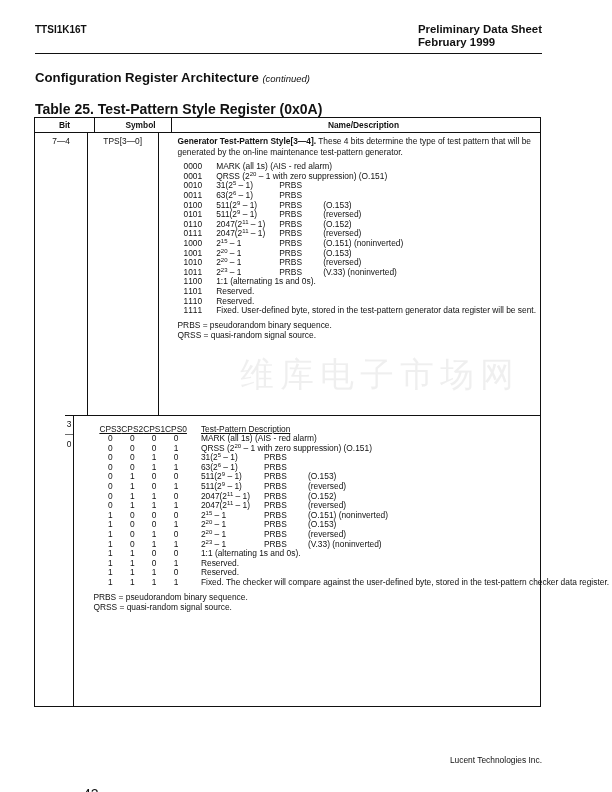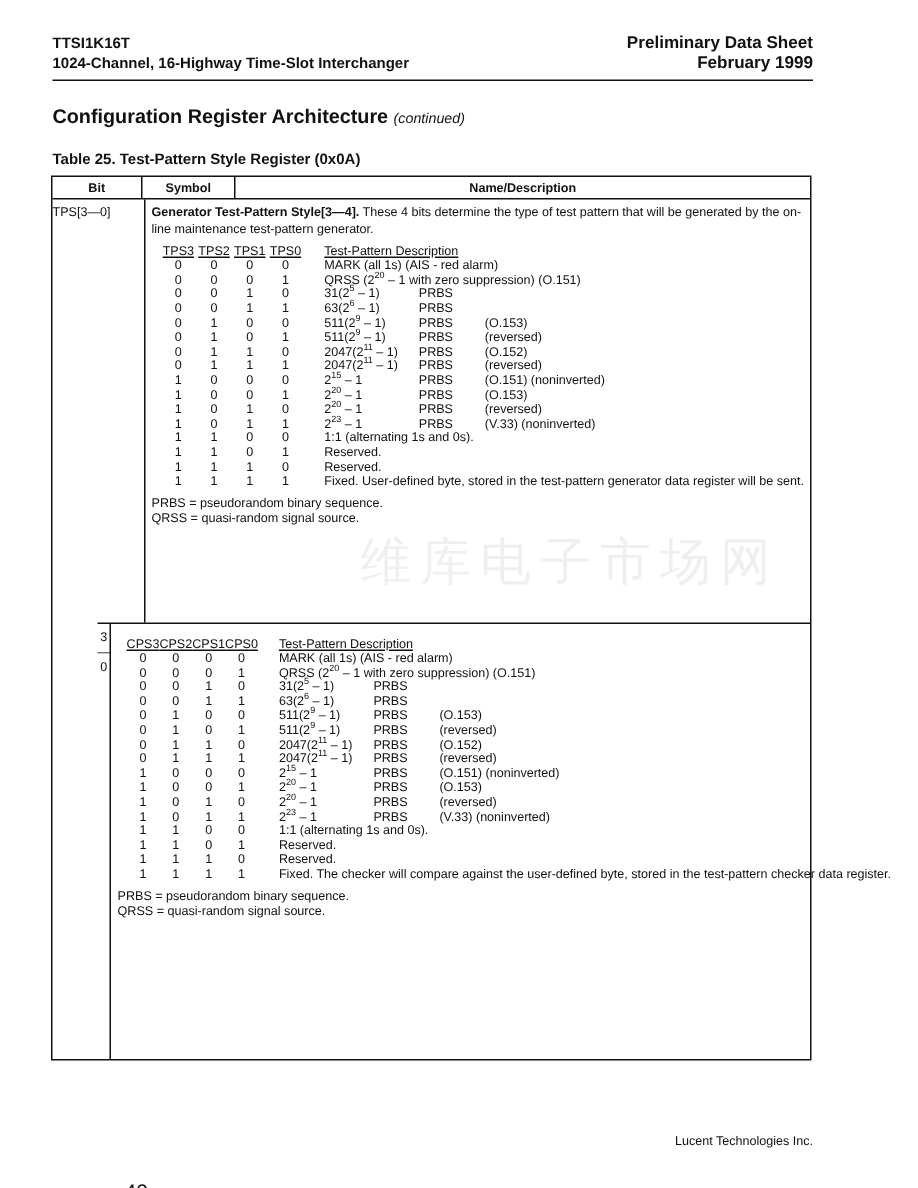--- a/index.html
+++ b/index.html
@@ -1,26 +1,26 @@
 <!DOCTYPE html>
 <html><head>
 <meta charset="utf-8">
 <style>
   html, body { margin:0; padding:0; background:#fff; }
   body { width:612px; height:792px; position:relative; overflow:hidden;
          font-family:"Liberation Sans", sans-serif; color:#111; }
   .hdr-left { position:absolute; left:35px; top:23px; font-weight:bold; font-size:10px; line-height:13px; }
-  .hdr-right { position:absolute; right:70px; top:23px; font-weight:bold; font-size:11.4px; line-height:13px; text-align:right; }
+  .hdr-right { position:absolute; right:70px; top:23px; font-weight:bold; font-size:11.4px; line-height:13px; text-align:left; }
   .hdr-rule { position:absolute; left:35px; top:53px; width:507px; height:0; border-top:1.3px solid #111; }
   .sec-title { position:absolute; left:35px; top:70px; font-weight:bold; font-size:13.2px; }
   .sec-title .cont { font-weight:normal; font-size:9.5px;font-style:italic; }
-  .tbl-title { position:absolute; left:35px; top:101px; font-weight:bold; font-size:10px; }
+  .tbl-title { position:absolute; left:35px; top:101px; font-weight:bold; font-size:14px; }
 
   .tbl { position:absolute; left:34px; top:117px; width:507px; border:1px solid #111; box-sizing:border-box; }
-  .row { display:flex; border-top:1px solid #111; }
+  .row { display:flex; border-top:1px solid #111;gap:15px; }
   .row.head { border-top:none; height:14px; }
   .c-bit { width:60px; border-right:1px solid #111; text-align:center; font-size:8.4px; box-sizing:border-box; }
   .c-sym { width:62px; border-right:1px solid #111; font-size:8.4px; box-sizing:border-box; }
   .c-desc { flex:1; font-size:8.4px; padding:3px 4px 3px 4px; box-sizing:border-box; }
   .row.head .c-bit, .row.head .c-sym, .row.head .c-desc { font-weight:bold; text-align:center; padding:2px 0 0 0; }
   .c-bit, .c-sym { padding-top:3px; }
   .row1 { height:282px; }
   .row2 { height:290px;margin-left:30px; }
   .lead { line-height:10.6px; }
   .lead b { font-weight:bold; }
@@ -40,21 +40,20 @@
   .watermark { position:absolute; left:240px; top:352px; font-size:34px; color:#000; opacity:0.06; letter-spacing:6px; font-family:"DejaVu Serif", serif; pointer-events:none; }
 
   .foot-left { position:absolute; left:35px; top:786px; font-size:14px;margin-left:48px; }
   .foot-right { position:absolute; right:70px; top:755px; font-size:8.4px; }
 </style>
 </head>
 <body>
 
 <div class="hdr-left">
   <div>TTSI1K16T</div>
-  <div>1024-Channel, 16-Highway Time-Slot Interchanger</div>
 </div>
 <div class="hdr-right">
   <div>Preliminary Data Sheet</div>
   <div>February 1999</div>
 </div>
 <div class="hdr-rule"></div>
 
 <div class="sec-title">
   <span>Configuration Register Architecture</span>
   <span class="cont">(continued)</span>
@@ -63,32 +62,26 @@
 <div class="tbl-title">Table 25. Test-Pattern Style Register (0x0A)</div>
 
 <div class="tbl">
   <div class="row head">
     <div class="c-bit">Bit</div>
     <div class="c-sym">Symbol</div>
     <div class="c-desc">Name/Description</div>
   </div>
 
   <div class="row row1">
+    <div class="c-bit">7—4</div>
     <div class="c-sym">TPS[3—0]</div>
     <div class="c-desc">
       <div class="lead"><b>Generator Test-Pattern Style[3—4].</b> <span>These 4 bits determine the type of test pattern that will be generated by the on-line maintenance test-pattern generator.</span></div>
       <table class="sub">
           <tbody>
-            <tr>
-              <th class="">TPS3</th>
-              <th class="">TPS2</th>
-              <th class="">TPS1</th>
-              <th class="">TPS0</th>
-              <th class="dh">Test-Pattern Description</th>
-            </tr>
             <tr>
               <td class="bitc">0</td>
               <td class="bitc">0</td>
               <td class="bitc">0</td>
               <td class="bitc">0</td>
               <td class="dc">MARK (all 1s)  (AIS - red alarm)</td>
             </tr>
             <tr>
               <td class="bitc">0</td>
               <td class="bitc">0</td>

